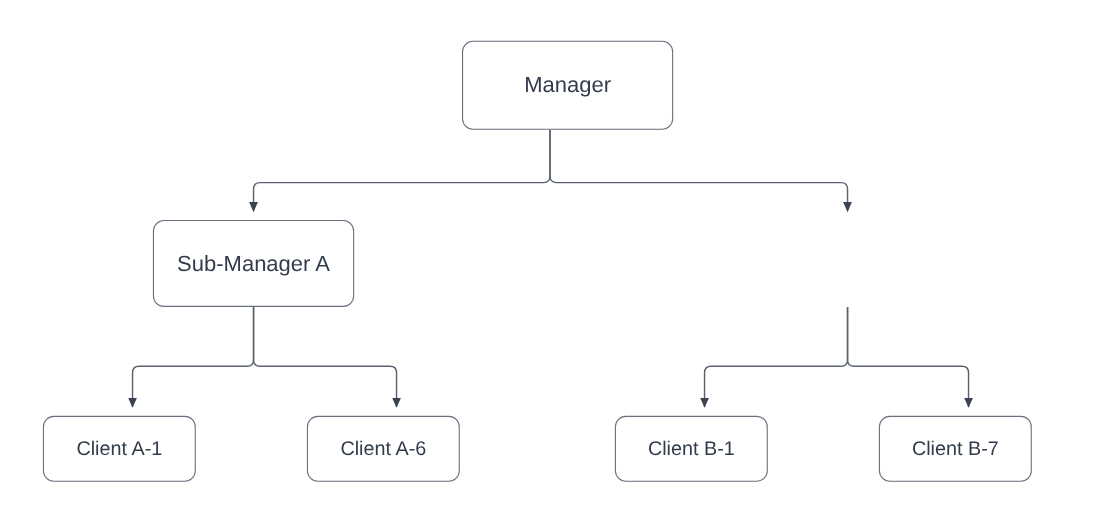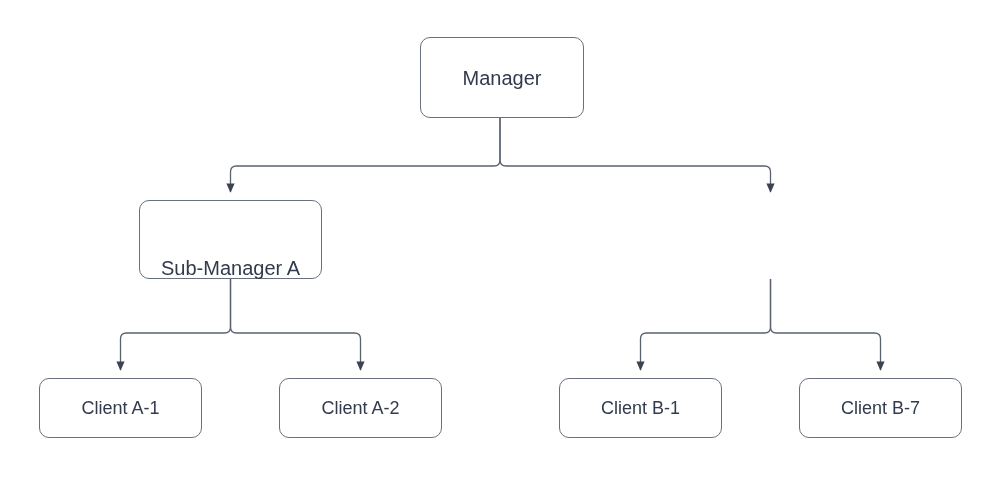--- a/index.html
+++ b/index.html
@@ -38,35 +38,35 @@
     z-index: 2;
   }
   .node-label {
     display: block;
     text-align: center;
     white-space: nowrap;
   }
   .level-root {
     left: 420px;
     top: 37px;
-    width: 164px;
+    width: 192px;
     height: 81px;
   }
   .level-root .node-label { font-size: 20px; }
   .level-mid {
     top: 200px;
     width: 183px;
     height: 79px;
   }
   .level-mid .node-label { font-size: 20px; }
-  .mid-a { left: 139px; align-items: flex-end; }
+  .mid-a { left: 139px; }
   .mid-b { left: 679px; }
   .level-leaf {
     top: 378px;
-    width: 163px;
+    width: 139px;
     height: 60px;
   }
   .level-leaf .node-label { font-size: 18px; }
   .leaf-a1 { left: 39px; }
   .leaf-a2 { left: 279px; }
   .leaf-b1 { left: 559px; }
   .leaf-b2 { left: 799px; }
 </style>
 </head>
 <body>
@@ -100,21 +100,21 @@
   <div class="node level-mid mid-a">
     <span class="node-label">Sub-Manager A</span>
   </div>
 
 
   <div class="node level-leaf leaf-a1">
     <span class="node-label">Client A-1</span>
   </div>
 
   <div class="node level-leaf leaf-a2">
-    <span class="node-label">Client A-2</span>
+    <span class="node-label">Client A-6</span>
   </div>
 
   <div class="node level-leaf leaf-b1">
     <span class="node-label">Client B-1</span>
   </div>
 
   <div class="node level-leaf leaf-b2">
     <span class="node-label">Client B-7</span>
   </div>
 

